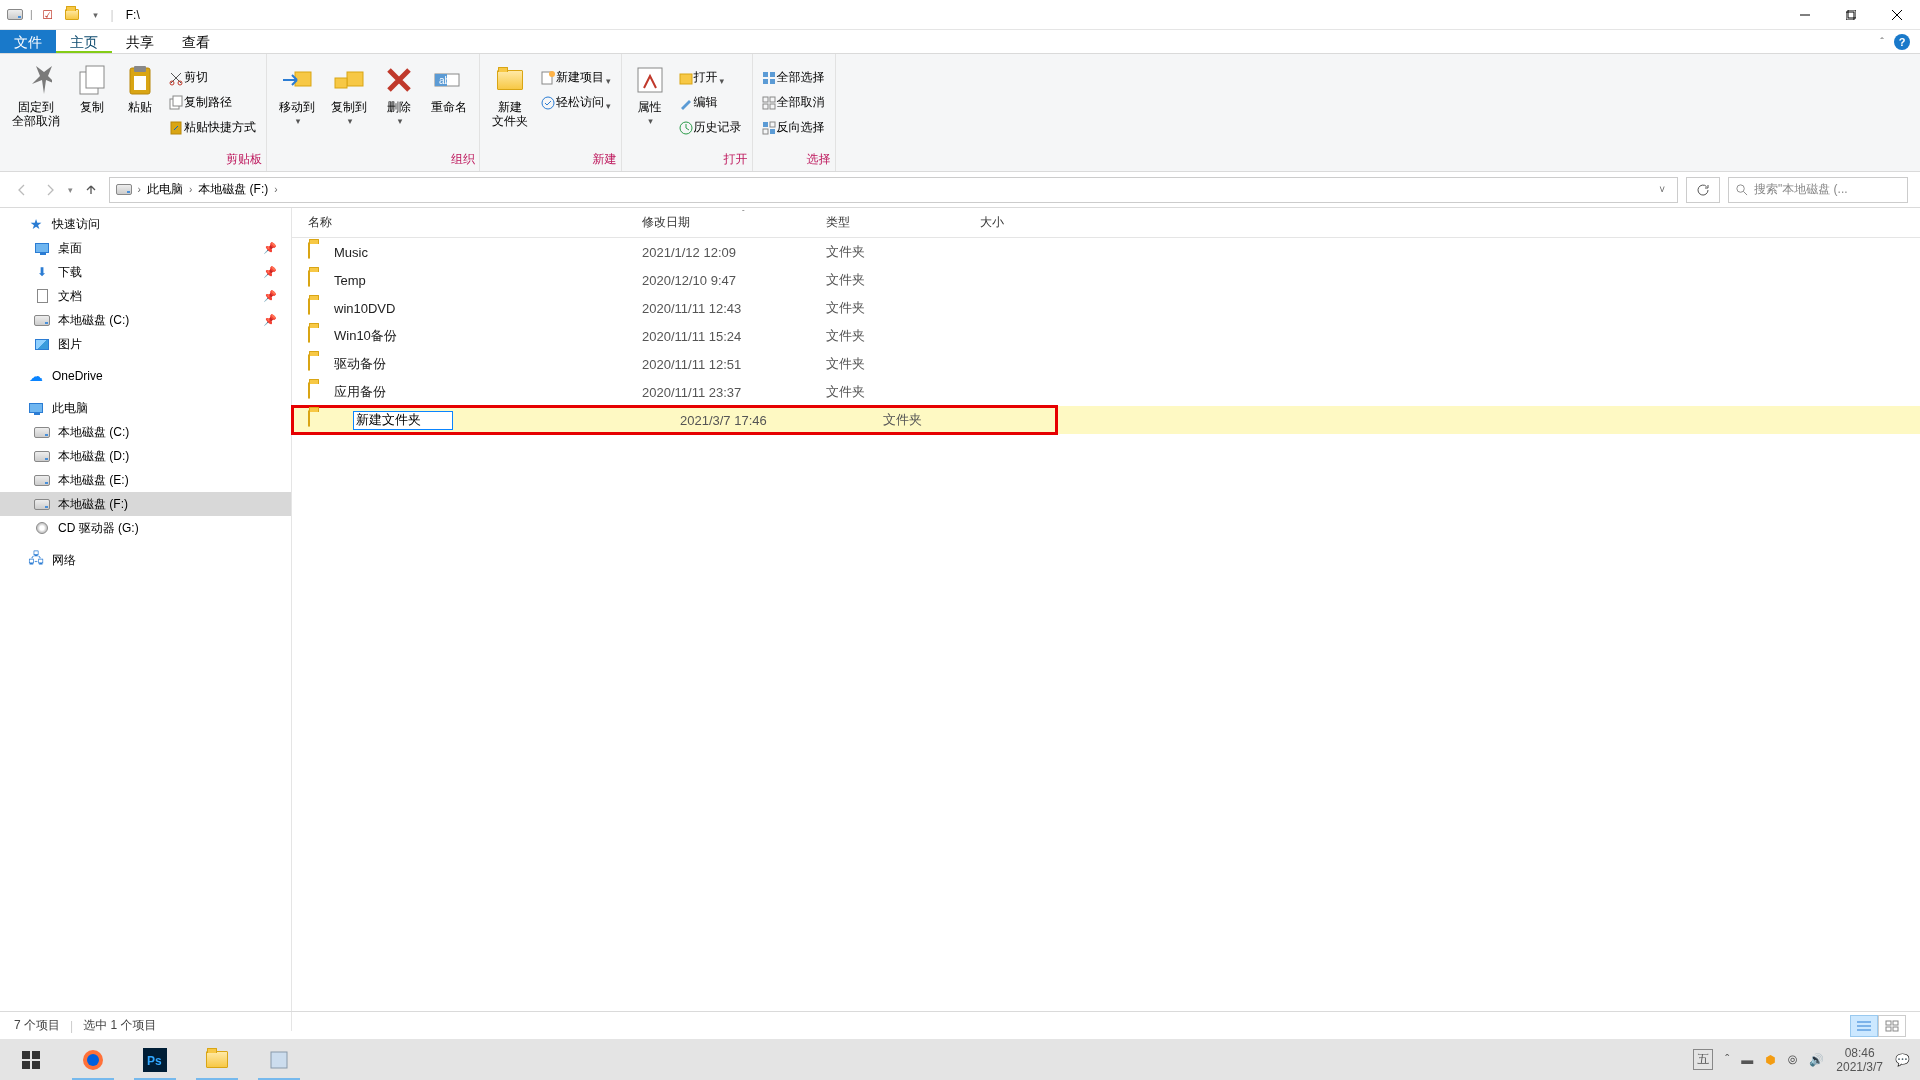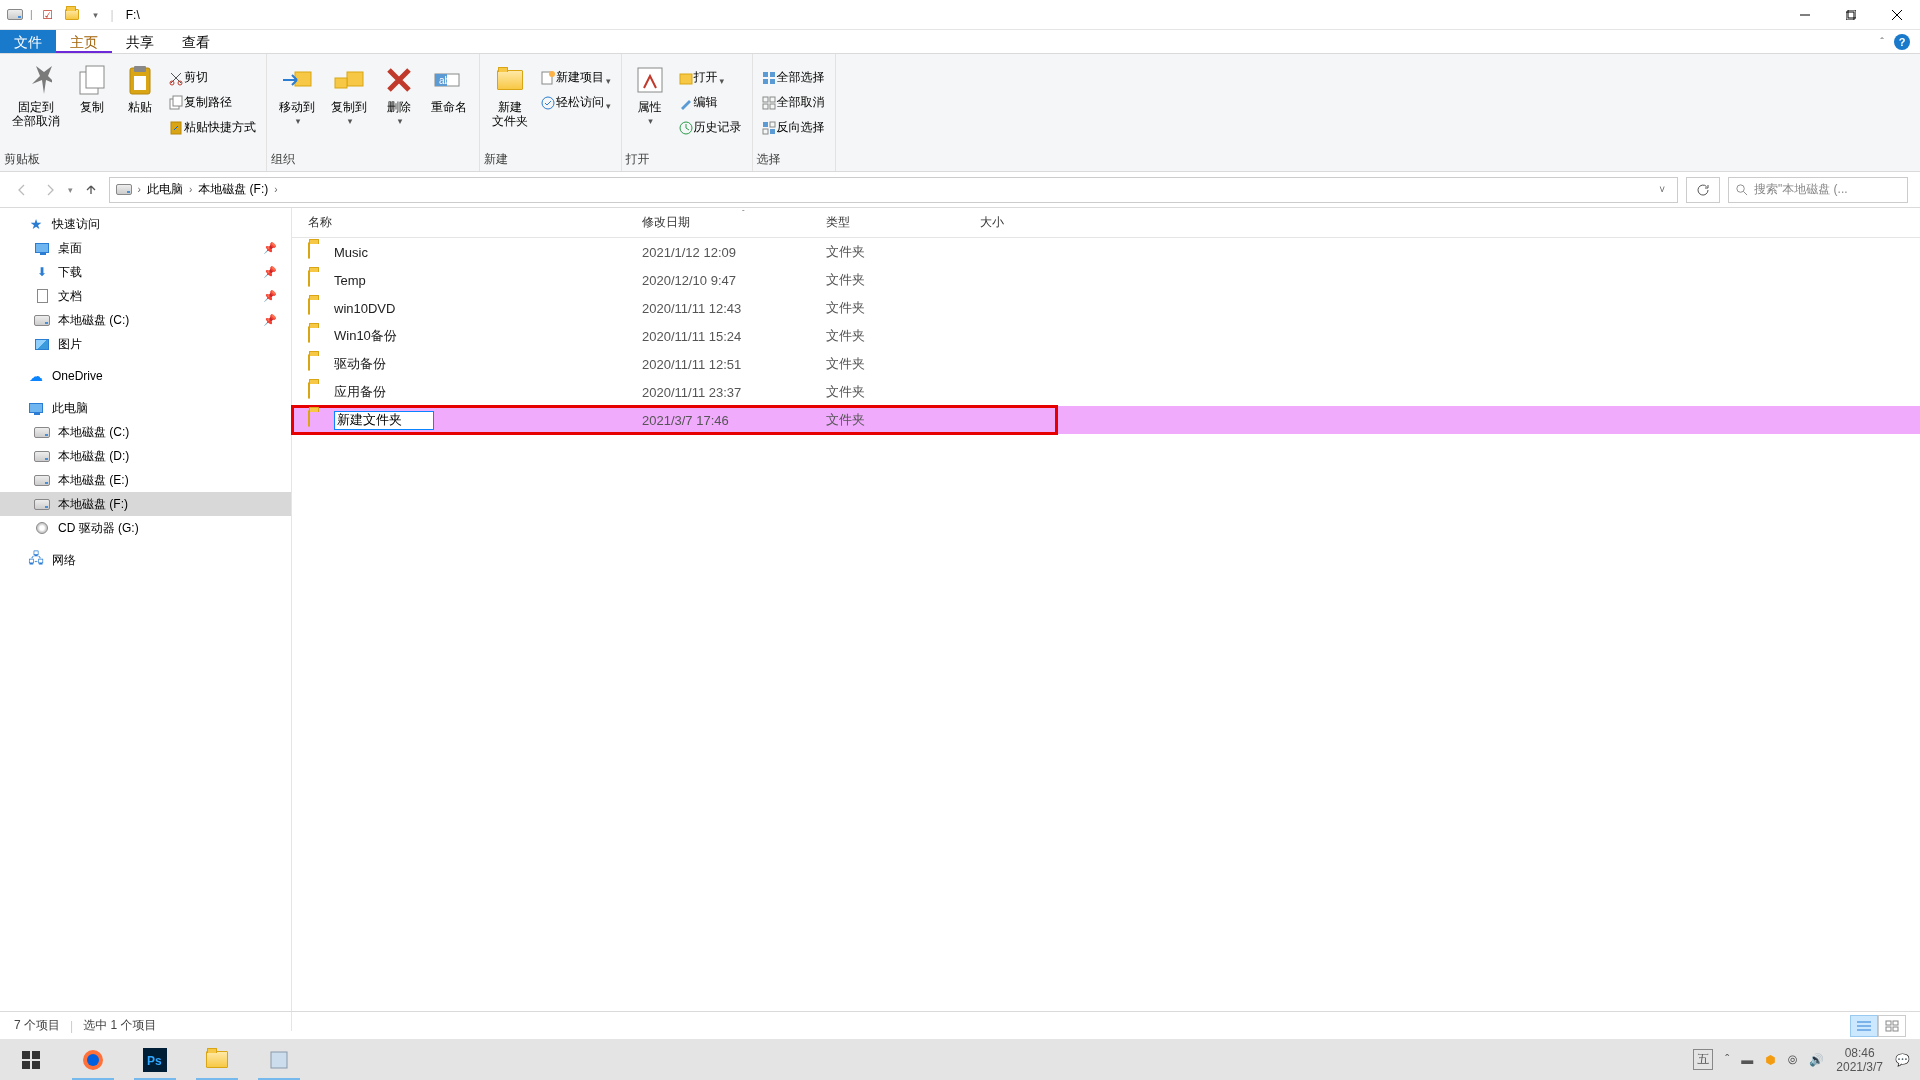--- a/index.html
+++ b/index.html
@@ -9,29 +9,29 @@
 .titlebar .qat{display:flex;align-items:center;gap:6px;padding:0 6px;}
 .titlebar .qat .q-icon{width:18px;height:18px;display:flex;align-items:center;justify-content:center;font-size:12px;}
 .titlebar .title{font-size:12px;margin-left:6px;}
 .titlebar .wicons{position:absolute;right:0;top:0;height:100%;display:flex;}
 .titlebar .wicons .wbtn{width:46px;height:100%;display:flex;align-items:center;justify-content:center;font-size:12px;}
 .titlebar .wicons .wbtn svg{width:10px;height:10px;stroke:#000;fill:none;stroke-width:1;}
 
 .tabs{height:24px;background:#fff;border-bottom:1px solid #dadada;display:flex;position:relative;}
 .tabs .tab{padding:4px 14px;font-size:14px;cursor:default;}
 .tabs .tab.file{background:#1979ca;color:#fff;}
-.tabs .tab.active{border-bottom:2px solid #6d28d9;color:#a16207;}
+.tabs .tab.active{border-bottom:2px solid #84cc16;color:#0c4a6e;}
 .tabs .collapse{margin-left:auto;display:flex;align-items:center;gap:10px;padding-right:10px;}
 .tabs .collapse .chev{color:#666;font-size:11px;}
 .tabs .collapse .help{width:16px;height:16px;border-radius:50%;background:#1979ca;color:#fff;font-weight:bold;display:flex;align-items:center;justify-content:center;font-size:11px;}
 
 .ribbon{height:118px;background:#f5f6f7;border-bottom:1px solid #dadada;display:flex;font-size:12px;}
 .group{display:flex;flex-direction:column;border-right:1px solid #e2e2e2;padding:4px 4px 0 4px;}
 .group-body{flex:1;display:flex;align-items:flex-start;}
-.group-label{text-align:left;color:#404040;font-size:12px;padding:2px 0 3px;}
+.group-label{text-align:right;color:#be185d;font-size:12px;padding:2px 0 3px;}
 .bigbtn{display:flex;flex-direction:column;align-items:center;justify-content:flex-start;padding:6px 8px 0 8px;min-width:46px;text-align:center;line-height:14px;}
 .bigbtn .ico{width:32px;height:32px;margin-bottom:4px;display:flex;align-items:center;justify-content:center;}
 .small-col{display:flex;flex-direction:column;gap:3px;padding:6px 6px 0 4px;}
 .smallbtn{display:flex;align-items:flex-end;white-space:nowrap;height:22px;}
 .smallbtn .sico{width:16px;height:16px;display:flex;align-items:center;justify-content:center;}
 .chev-d{font-size:9px;color:#555;margin-left:2px;}
 
 .svg{width:100%;height:100%;}
 
 .navbar{height:36px;border-bottom:1px solid #dadada;display:flex;align-items:center;padding:0 12px;gap:8px;}
@@ -61,21 +61,21 @@
 .colhead .col.date{width:184px;}
 .colhead .col.type{width:154px;}
 .colhead .col.size{width:94px;}
 .colhead .sort{position:absolute;left:450px;top:0;font-size:8px;color:#666;}
 .rows{flex:1;}
 .row{height:28px;display:flex;align-items:center;padding-left:16px;font-size:13px;color:#222;}
 .row .rico{width:18px;height:18px;margin-right:8px;}
 .row .rname{width:308px;}
 .row .rdate{width:184px;color:#555;}
 .row .rtype{width:154px;color:#555;}
-.row.selected{background:#f0abfc;}
+.row.selected{background:#fef9c3;gap:19px;}
 .row.selected.editing .rname input{width:100px;border:1px solid #0a84ff;background:#fff;font-size:13px;padding:1px 2px;}
 .highlight-box{position:absolute;border:3px solid #e60000;pointer-events:none;}
 
 .statusbar{position:absolute;bottom:41px;left:0;right:0;height:28px;border-top:1px solid #dadada;display:flex;align-items:center;padding:0 14px;font-size:12px;color:#444;}
 .statusbar .sep2{margin:0 10px;color:#ccc;}
 .statusbar .view-btns{margin-left:auto;display:flex;gap:0;}
 .statusbar .view-btns .vbtn{width:28px;height:22px;border:1px solid #ccc;display:flex;align-items:center;justify-content:center;}
 .statusbar .view-btns .vbtn.active{background:#cce8ff;border-color:#99c9ef;}
 
 .taskbar{position:absolute;bottom:0;left:0;right:0;height:41px;background:#e4e4e4;display:flex;align-items:center;}

